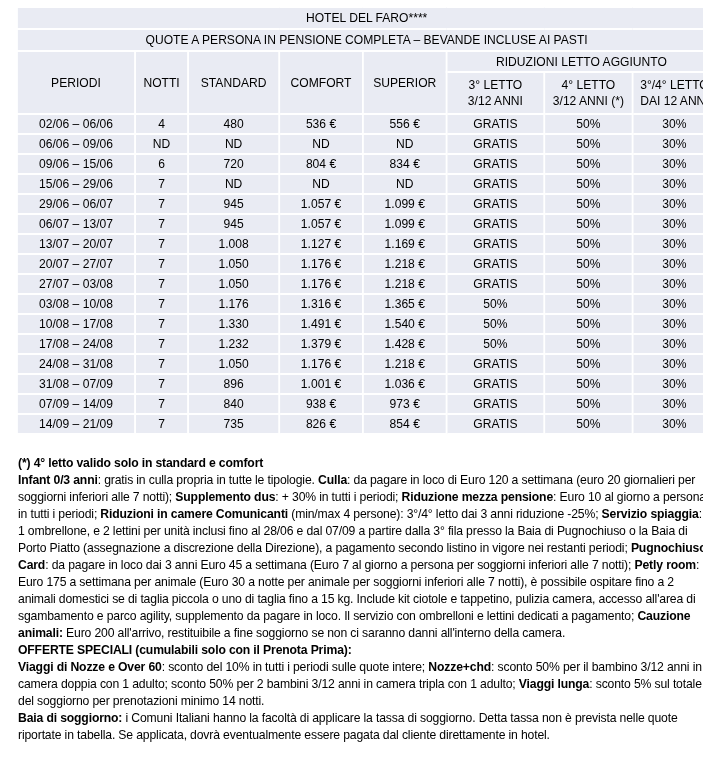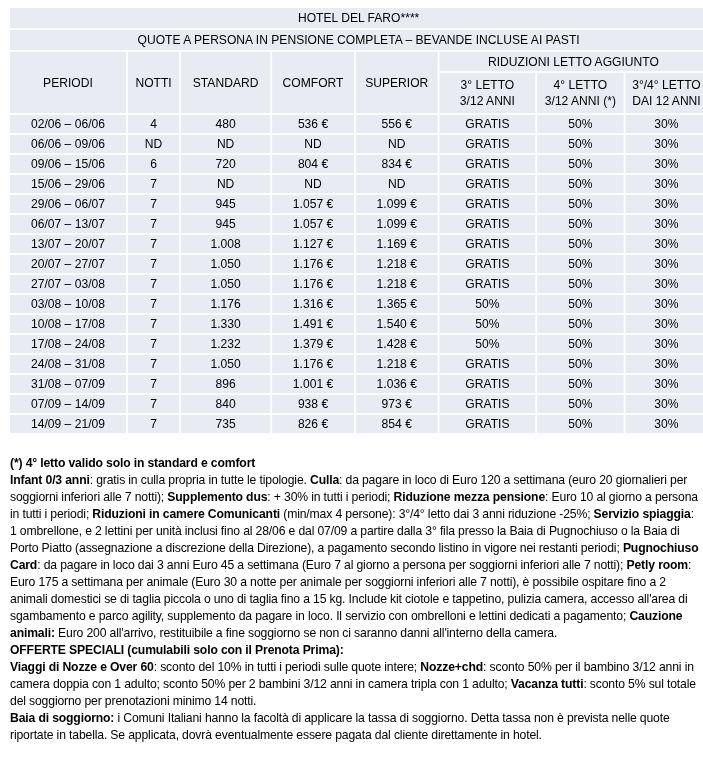--- a/index.html
+++ b/index.html
@@ -1,17 +1,17 @@
 <!DOCTYPE html>
 <html><head>
 <meta charset="utf-8">
 <style>
   html, body { margin: 0; padding: 0; background: #ffffff; }
   body { width: 703px; height: 773px; overflow: hidden; font-family: "Liberation Sans", sans-serif; color: #000; }
-  .wrap { position: relative; padding: 6px 8px 0 8px; }
+  .wrap { position: relative; padding: 6px 8px 0 16px; }
   table.rates { border-collapse: collapse; width: 688px; table-layout: fixed; font-size: 13px; transform: scaleX(0.93); transform-origin: left top; width: 740px; }
   table.rates td { background: #e9ebf3; border: 2px solid #ffffff; text-align: center; padding: 0; height: 18px; line-height: 18px; white-space: nowrap; }
   table.rates td.hdr-title { height: 20px; }
   table.rates td.hdr-sub { height: 20px; }
   table.rates td.colhead { height: 19px; }
   table.rates td.sub2 { line-height: 16px; height: 40px; }
   table.rates tr.row td { height: 18px; }
   .notes { font-size: 12.2px; line-height: 17px; margin-top: 20px; padding-left: 2px; width: 690px; letter-spacing: -0.15px; }
   .notes b { font-weight: bold; }
   .notes p { margin: 0; }
@@ -216,19 +216,19 @@
       </tbody>
   </table>
 
   <div class="notes">
     <p><b>(*) 4° letto valido solo in standard e comfort</b></p>
     <p>
       <b>Infant 0/3 anni</b><span>: gratis in culla propria in tutte le tipologie. </span><b>Culla</b><span>: da pagare in loco di Euro 120 a settimana (euro 20 giornalieri per soggiorni inferiori alle 7 notti); </span><b>Supplemento dus</b><span>: + 30% in tutti i periodi; </span><b>Riduzione mezza pensione</b><span>: Euro 10 al giorno a persona in tutti i periodi; </span><b>Riduzioni in camere Comunicanti</b><span> (min/max 4 persone): 3°/4° letto dai 3 anni riduzione -25%; </span><b>Servizio spiaggia</b><span>: 1 ombrellone, e 2 lettini per unità inclusi fino al 28/06 e dal 07/09 a partire dalla 3° fila presso la Baia di Pugnochiuso o la Baia di Porto Piatto (assegnazione a discrezione della Direzione), a pagamento secondo listino in vigore nei restanti periodi; </span><b>Pugnochiuso Card</b><span>: da pagare in loco dai 3 anni Euro 45 a settimana (Euro 7 al giorno a persona per soggiorni inferiori alle 7 notti); </span><b>Petly room</b><span>: Euro 175 a settimana per animale (Euro 30 a notte per animale per soggiorni inferiori alle 7 notti), è possibile ospitare fino a 2 animali domestici se di taglia piccola o uno di taglia fino a 15 kg. Include kit ciotole e tappetino, pulizia camera, accesso all'area di sgambamento e parco agility, supplemento da pagare in loco. Il servizio con ombrelloni e lettini dedicati a pagamento; </span><b>Cauzione animali:</b><span> Euro 200 all'arrivo, restituibile a fine soggiorno se non ci saranno danni all'interno della camera.</span>
     </p>
     <p><b>OFFERTE SPECIALI (cumulabili solo con il Prenota Prima):</b></p>
     <p>
-      <b>Viaggi di Nozze e Over 60</b><span>: sconto del 10% in tutti i periodi sulle quote intere; </span><b>Nozze+chd</b><span>: sconto 50% per il bambino 3/12 anni in camera doppia con 1 adulto; sconto 50% per 2 bambini 3/12 anni in camera tripla con 1 adulto; </span><b>Vacanza tutti</b><span>: sconto 5% sul totale del soggiorno per prenotazioni minimo 14 notti.</span>
+      <b>Viaggi di Nozze e Over 60</b><span>: sconto del 10% in tutti i periodi sulle quote intere; </span><b>Nozze+chd</b><span>: sconto 50% per il bambino 3/12 anni in camera doppia con 1 adulto; sconto 50% per 2 bambini 3/12 anni in camera tripla con 1 adulto; </span><b>Viaggi lunga</b><span>: sconto 5% sul totale del soggiorno per prenotazioni minimo 14 notti.</span>
     </p>
     <p>
       <b>Baia di soggiorno:</b><span> i Comuni Italiani hanno la facoltà di applicare la tassa di soggiorno. Detta tassa non è prevista nelle quote riportate in tabella. Se applicata, dovrà eventualmente essere pagata dal cliente direttamente in hotel.</span>
     </p>
   </div>
 </div>
 
 </body></html>

